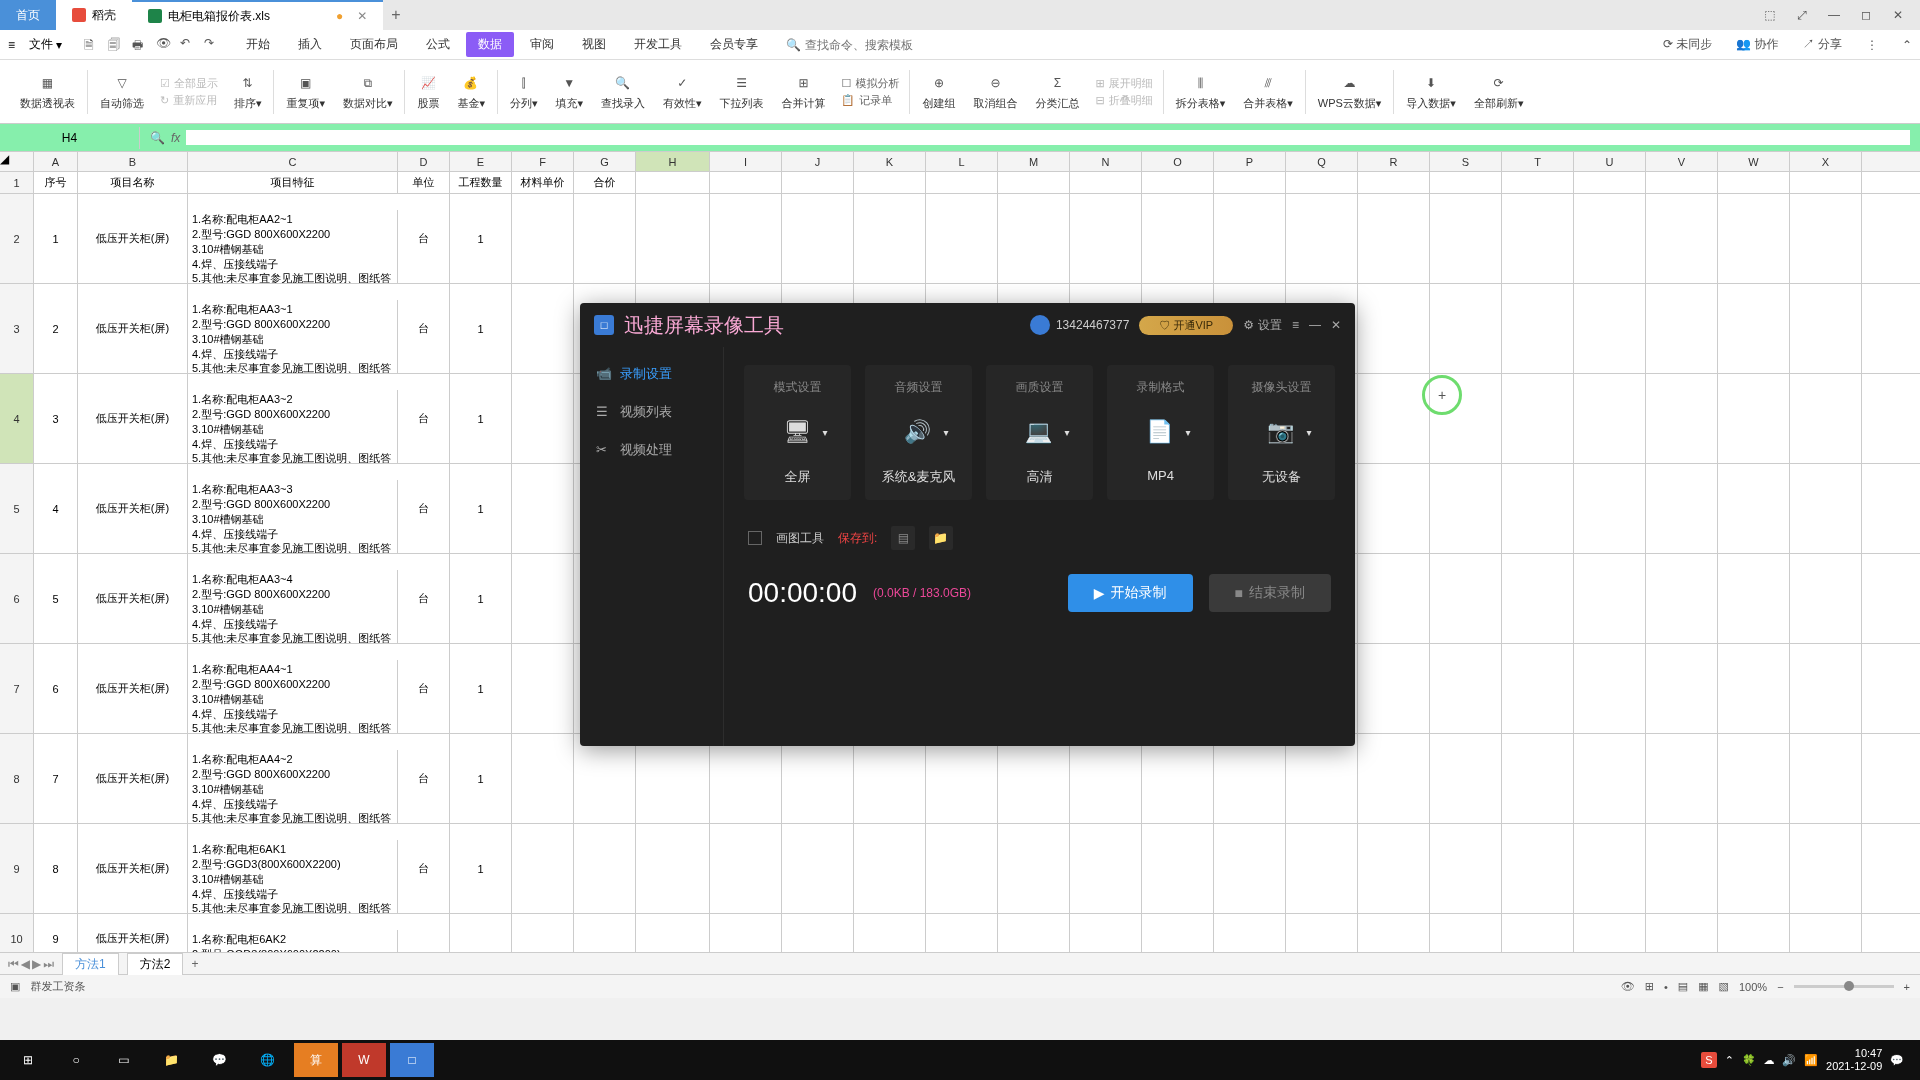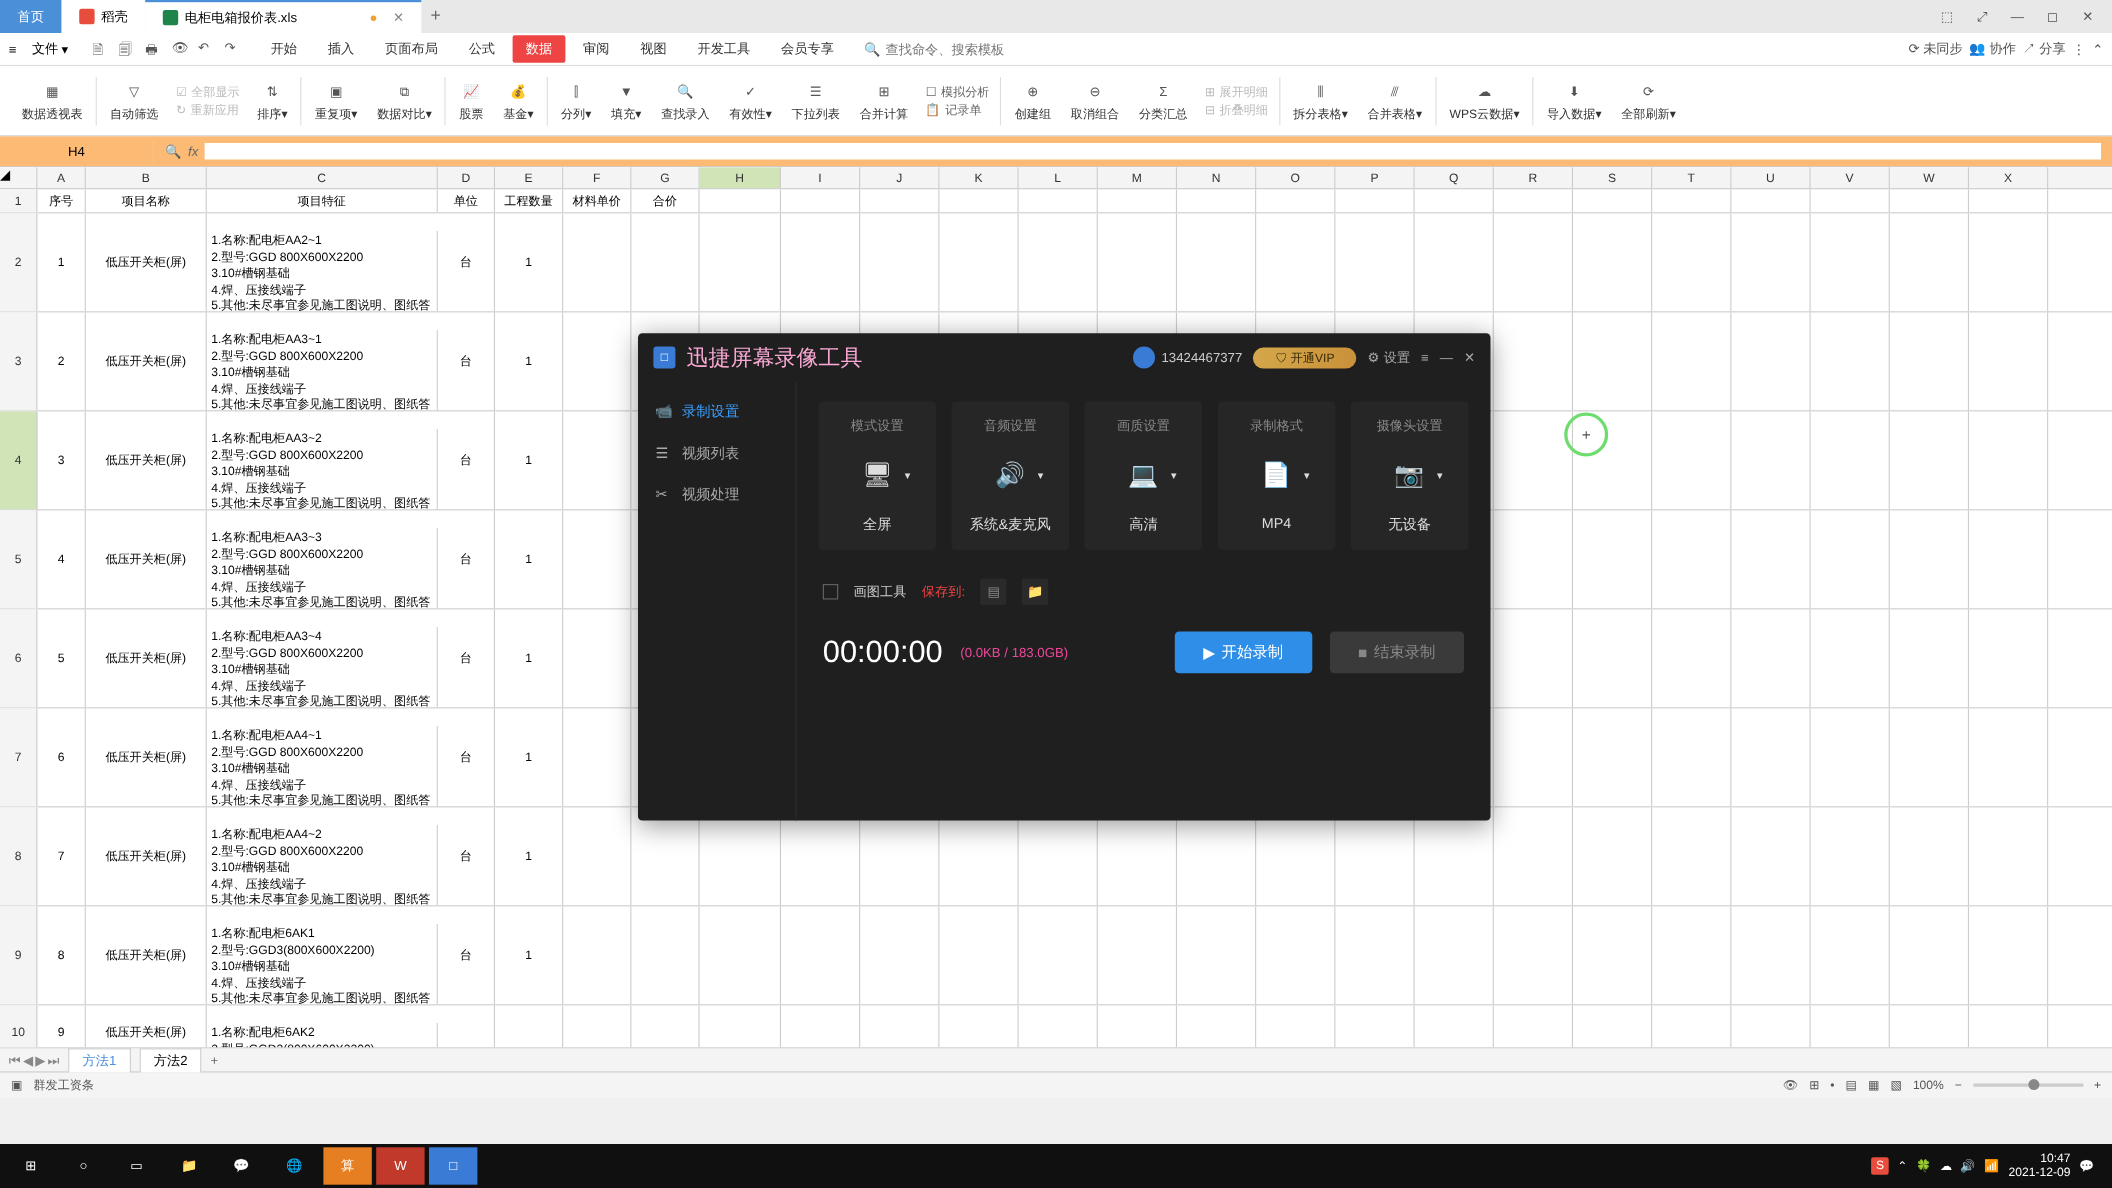--- a/index.html
+++ b/index.html
@@ -17,37 +17,37 @@
 .tab-add { margin-left: 8px; font-size: 16px; color: #666; }
 .win-controls { margin-left: auto; display: flex; gap: 4px; padding-right: 8px; }
 .win-btn { width: 28px; height: 20px; display: flex; align-items: center; justify-content: center; color: #555; }
 
 
 .menu-bar { height: 30px; background: #fff; display: flex; align-items: center; padding: 0 8px; border-bottom: 1px solid #ddd; gap: 4px; }
 .menu-bar .file-btn { padding: 4px 10px; display: flex; align-items: center; gap: 3px; justify-content: flex-end; }
 .menu-bar .qa-icons { display: flex; gap: 6px; padding: 0 8px; }
 .qa-icon { width: 18px; height: 18px; color: #555; }
 .menu-tab { padding: 4px 12px; font-size: 12px; color: #333; cursor: pointer; }
-.menu-tab.active { background: #ef4444; color: #fff; border-radius: 2px; }
+.menu-tab.active { background: #8b5cf6; color: #fff; border-radius: 2px; }
 .menu-search { margin-left: 12px; display: flex; align-items: center; gap: 4px; color: #999; }
 .menu-search input { border: none; outline: none; font-size: 12px; width: 140px; }
-.menu-right { margin-left: auto; display: flex; gap: 6px; align-items: center; color: #555; font-size: 12px; }
+.menu-right { margin-left: auto; display: flex; gap: 24px; align-items: center; color: #555; font-size: 12px; }
 
 
 .ribbon { height: 64px; background: #fff; display: flex; align-items: center; padding: 0 12px; border-bottom: 1px solid #ccc; gap: 2px; }
 .ribbon-group { display: flex; flex-direction: column; align-items: center; padding: 0 8px; gap: 2px; }
 .ribbon-icon { width: 22px; height: 22px; display: flex; align-items: center; justify-content: center; color: #555; }
 .ribbon-label { font-size: 11px; color: #333; }
 .ribbon-sep { width: 1px; height: 44px; background: #ddd; margin: 0 2px; }
 .ribbon-double { display: flex; flex-direction: column; gap: 2px; padding: 0 6px; }
 .ribbon-small { display: flex; align-items: center; gap: 4px; font-size: 11px; color: #666; }
 .ribbon-small.disabled { color: #bbb; }
 
 
-.formula-bar { height: 28px; background: #fdba74; display: flex; align-items: center; border-bottom: 1px solid #ccc; }
+.formula-bar { height: 28px; background: #86efac; display: flex; align-items: center; border-bottom: 1px solid #ccc; }
 .cell-ref { width: 140px; text-align: center; border-right: 1px solid #ccc; padding: 4px; font-size: 12px; }
 .fx-area { display: flex; align-items: center; padding: 0 10px; gap: 6px; flex: 1; }
 .fx-label { font-style: italic; color: #666; }
 
 
 .sheet-wrap { position: relative; height: 800px; background: #fff; overflow: hidden; }
 .col-headers { display: flex; height: 20px; background: #f4f4f4; border-bottom: 1px solid #ccc; }
 .corner { width: 34px; border-right: 1px solid #ccc; }
 .col-h { border-right: 1px solid #ccc; text-align: center; font-size: 11px; color: #333; line-height: 20px; }
 .col-h.sel { background: #d0e4b8; }

